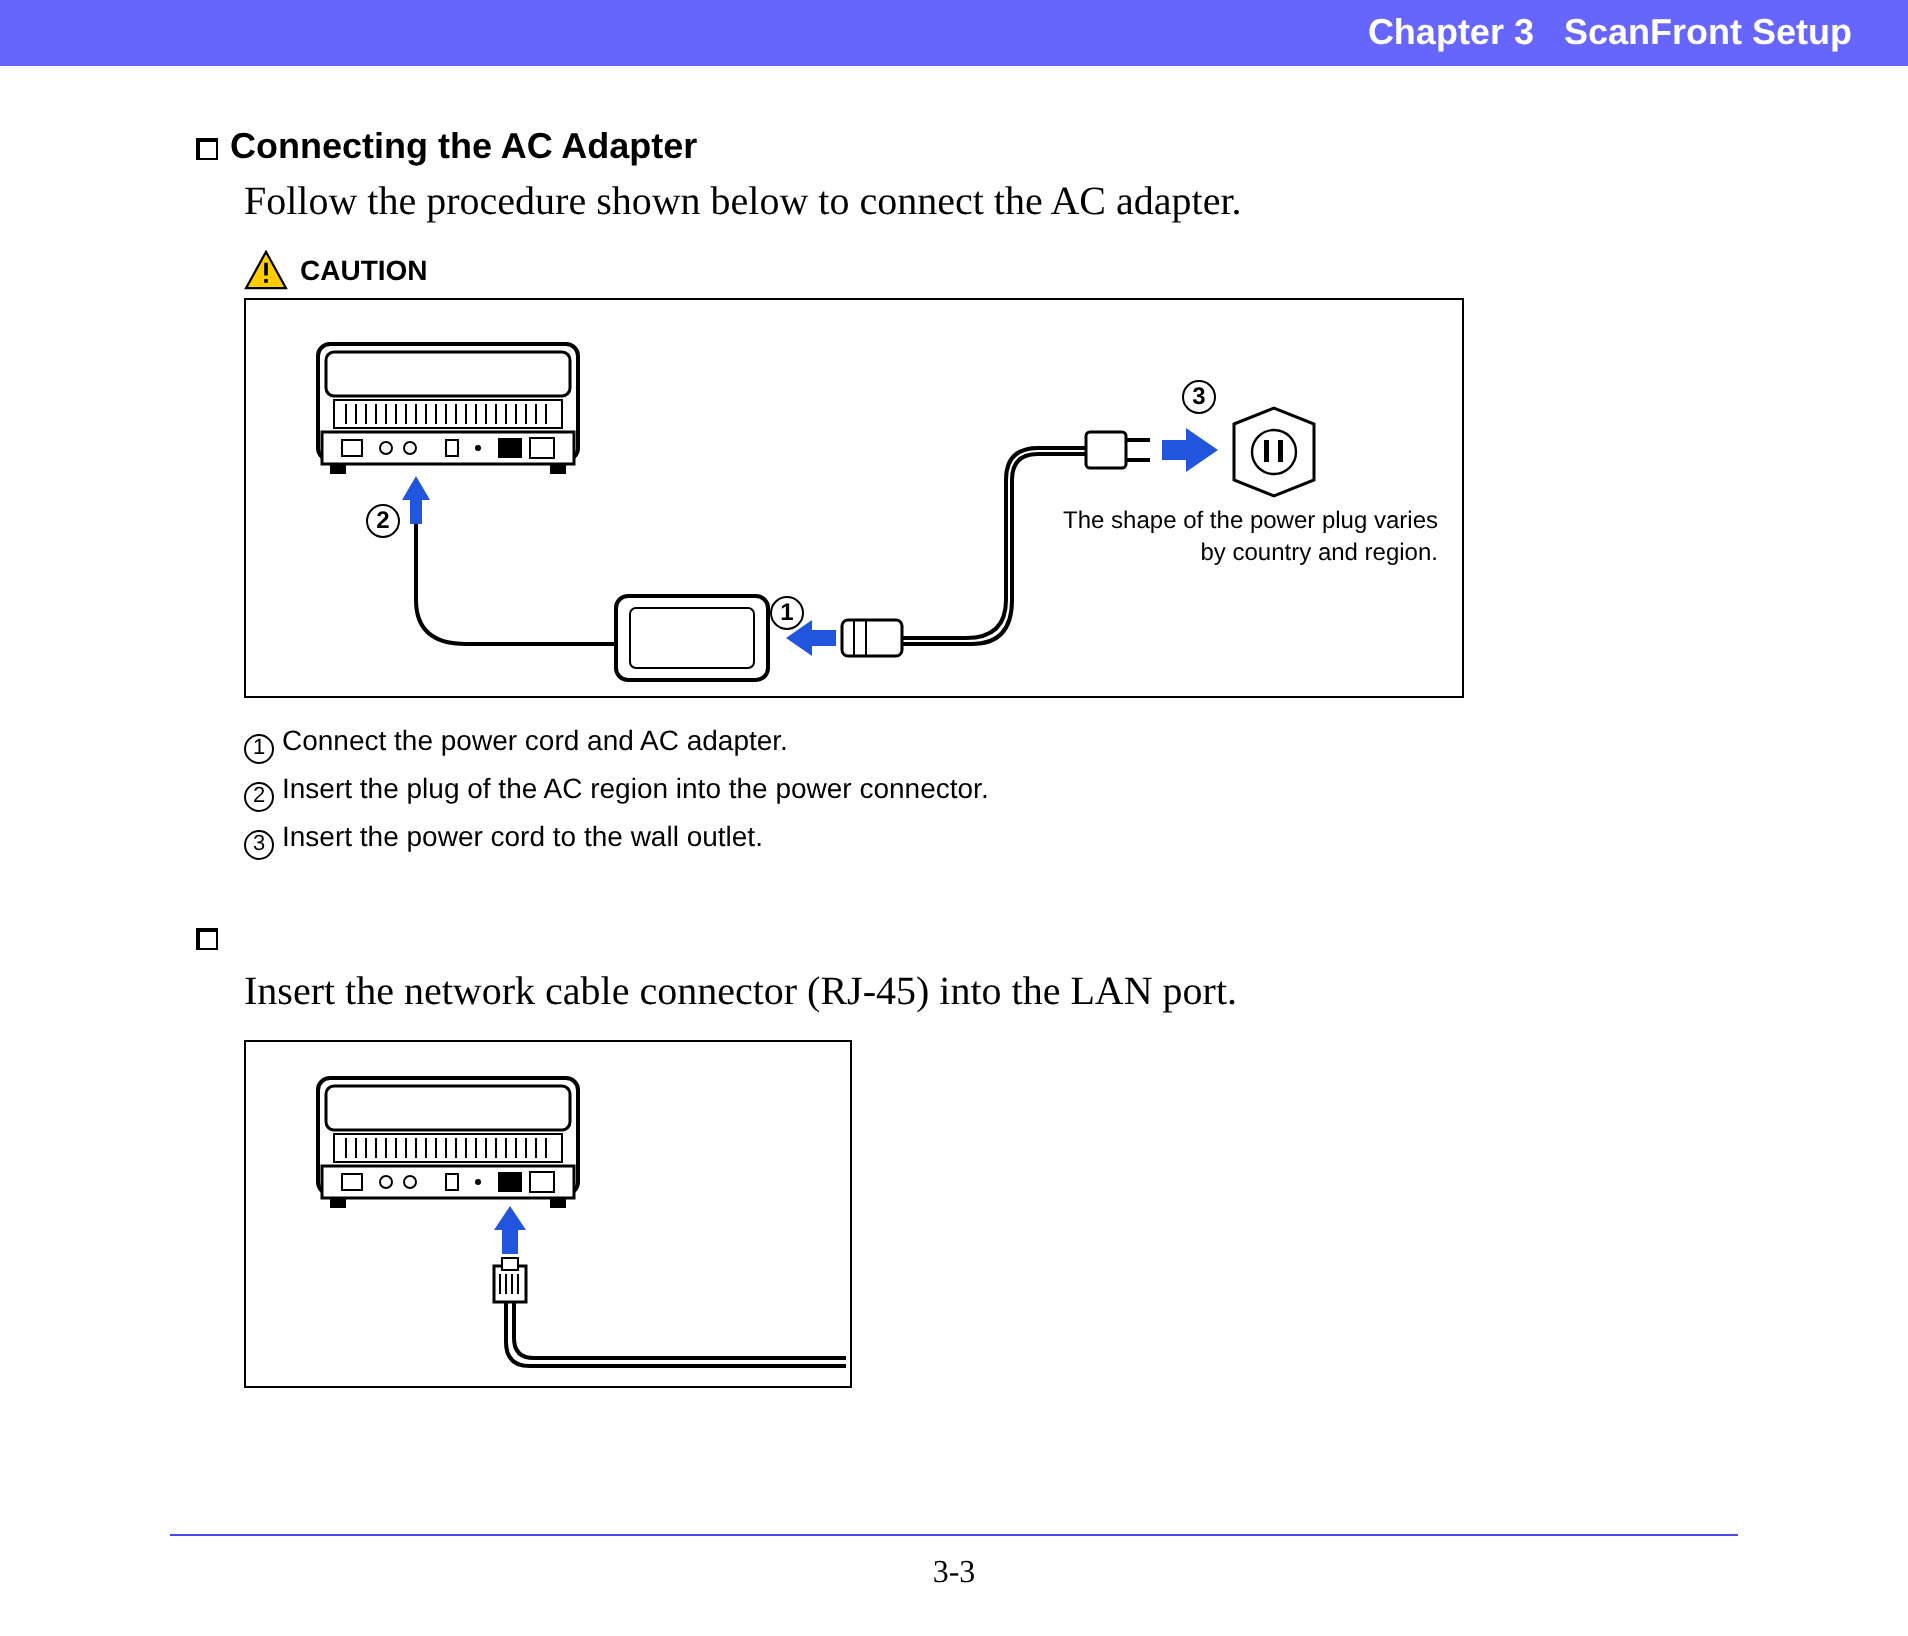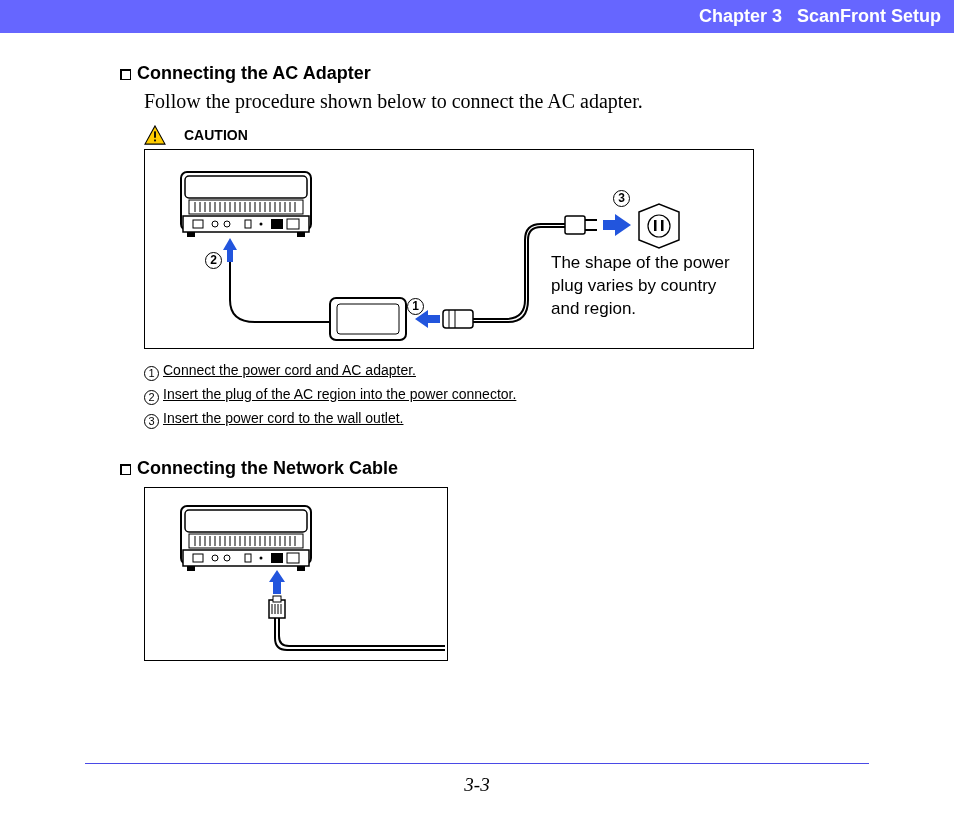--- a/index.html
+++ b/index.html
@@ -9,27 +9,26 @@
     background: #fff;
     font-family: "Helvetica", "Arial", sans-serif;
     position: relative;
     color: #000;
   }
   .header-bar {
     background: #6666ff;
     color: #fff;
     font-weight: bold;
     font-size: 18px;
-    padding: 6px 13px 6px 0;
+    padding: 6px 28px 6px 0;
     text-align: right;
     width: 100%;
   }
   .content {
     padding: 30px 40px 0 98px;
-    margin-left: 22px;
   }
   .section-heading {
     font-weight: bold;
     font-size: 18px;
     margin-bottom: 6px;
   }
   .bullet-box {
     display: inline-block;
     width: 11px; height: 11px;
     border: 1.5px solid #000;
@@ -51,21 +50,21 @@
   .intro-line {
     font-family: "Times New Roman", serif;
     font-size: 20px;
     margin: 0 0 12px 24px;
   }
   .caution-row {
     margin-left: 24px;
     margin-bottom: 4px;
     display: flex;
     align-items: center;
-    gap: 18px;
+    gap: 6px;
   }
   .caution-icon {
     width: 22px; height: 20px;
   }
   .caution-label {
     font-weight: bold;
     font-size: 14px;
   }
   .caution-text {
     font-size: 13.5px;
@@ -76,21 +75,20 @@
     margin-left: 24px;
     position: relative;
     background: #fff;
   }
   .fig1 { width: 610px; height: 200px; }
   .fig2 { width: 304px; height: 174px; margin-top:8px;}
   .steps {
     margin: 10px 0 28px 24px;
     font-size: 14px;
     line-height: 1.7;
-    text-decoration: underline;
   }
   .circ {
     display:inline-block;
     width:15px;height:15px;
     border:1px solid #000;
     border-radius:50%;
     text-align:center;
     line-height:13px;
     font-size:11px;
     margin-right:4px;
@@ -102,30 +100,29 @@
     bottom:22px;
     left:85px; right:85px;
     text-align:center;
   }
   .footer-line{
     border-top:1px solid #4a4ae6;
     margin-bottom:10px;
   }
   .page-num{
     font-family:"Times New Roman",serif;
-    font-size:19px;
-    font-style:italic;
+    font-size:16px;
   }
   .note-text{
     position:absolute;
     right:12px;
     top:102px;
-    font-size:17px;
+    font-size:12px;
     line-height:1.35;
-    text-align:left;
+    text-align:right;
     width:190px;
   }
   .callout{
     position:absolute;
     width:17px;height:17px;
     border:1.2px solid #000;
     border-radius:50%;
     background:#fff;
     text-align:center;
     line-height:15px;
@@ -236,22 +233,23 @@
     <div class="note-text">The shape of the power plug varies by country and region.</div>
   </div>
 
   <div class="steps">
     <div><span class="circ">1</span><span>Connect the power cord and AC adapter.</span></div>
     <div><span class="circ">2</span><span>Insert the plug of the AC region into the power connector.</span></div>
     <div><span class="circ">3</span><span>Insert the power cord to the wall outlet.</span></div>
   </div>
 
   <div class="section-heading">
-    <span class="bullet-box"></span><span>Connecting the Network Cable</span>
-  </div>
+    <span class="bullet-box"></span>
+  </div>
+  <div class="intro-line">Insert the network cable connector (RJ-45) into the LAN port.</div>
 
   <div class="figure-box fig2">
     <svg width="304" height="174">
 
       <rect x="36" y="18" width="130" height="58" rx="6" fill="#fff" stroke="#000" stroke-width="2"></rect>
       <rect x="40" y="22" width="122" height="22" rx="4" fill="#fff" stroke="#000" stroke-width="1.5"></rect>
       <rect x="44" y="46" width="114" height="14" fill="#fff" stroke="#000" stroke-width="1"></rect>
       <g stroke="#000" stroke-width="1">
         <line x1="50" y1="48" x2="50" y2="58"></line>
           <line x1="55" y1="48" x2="55" y2="58"></line>

